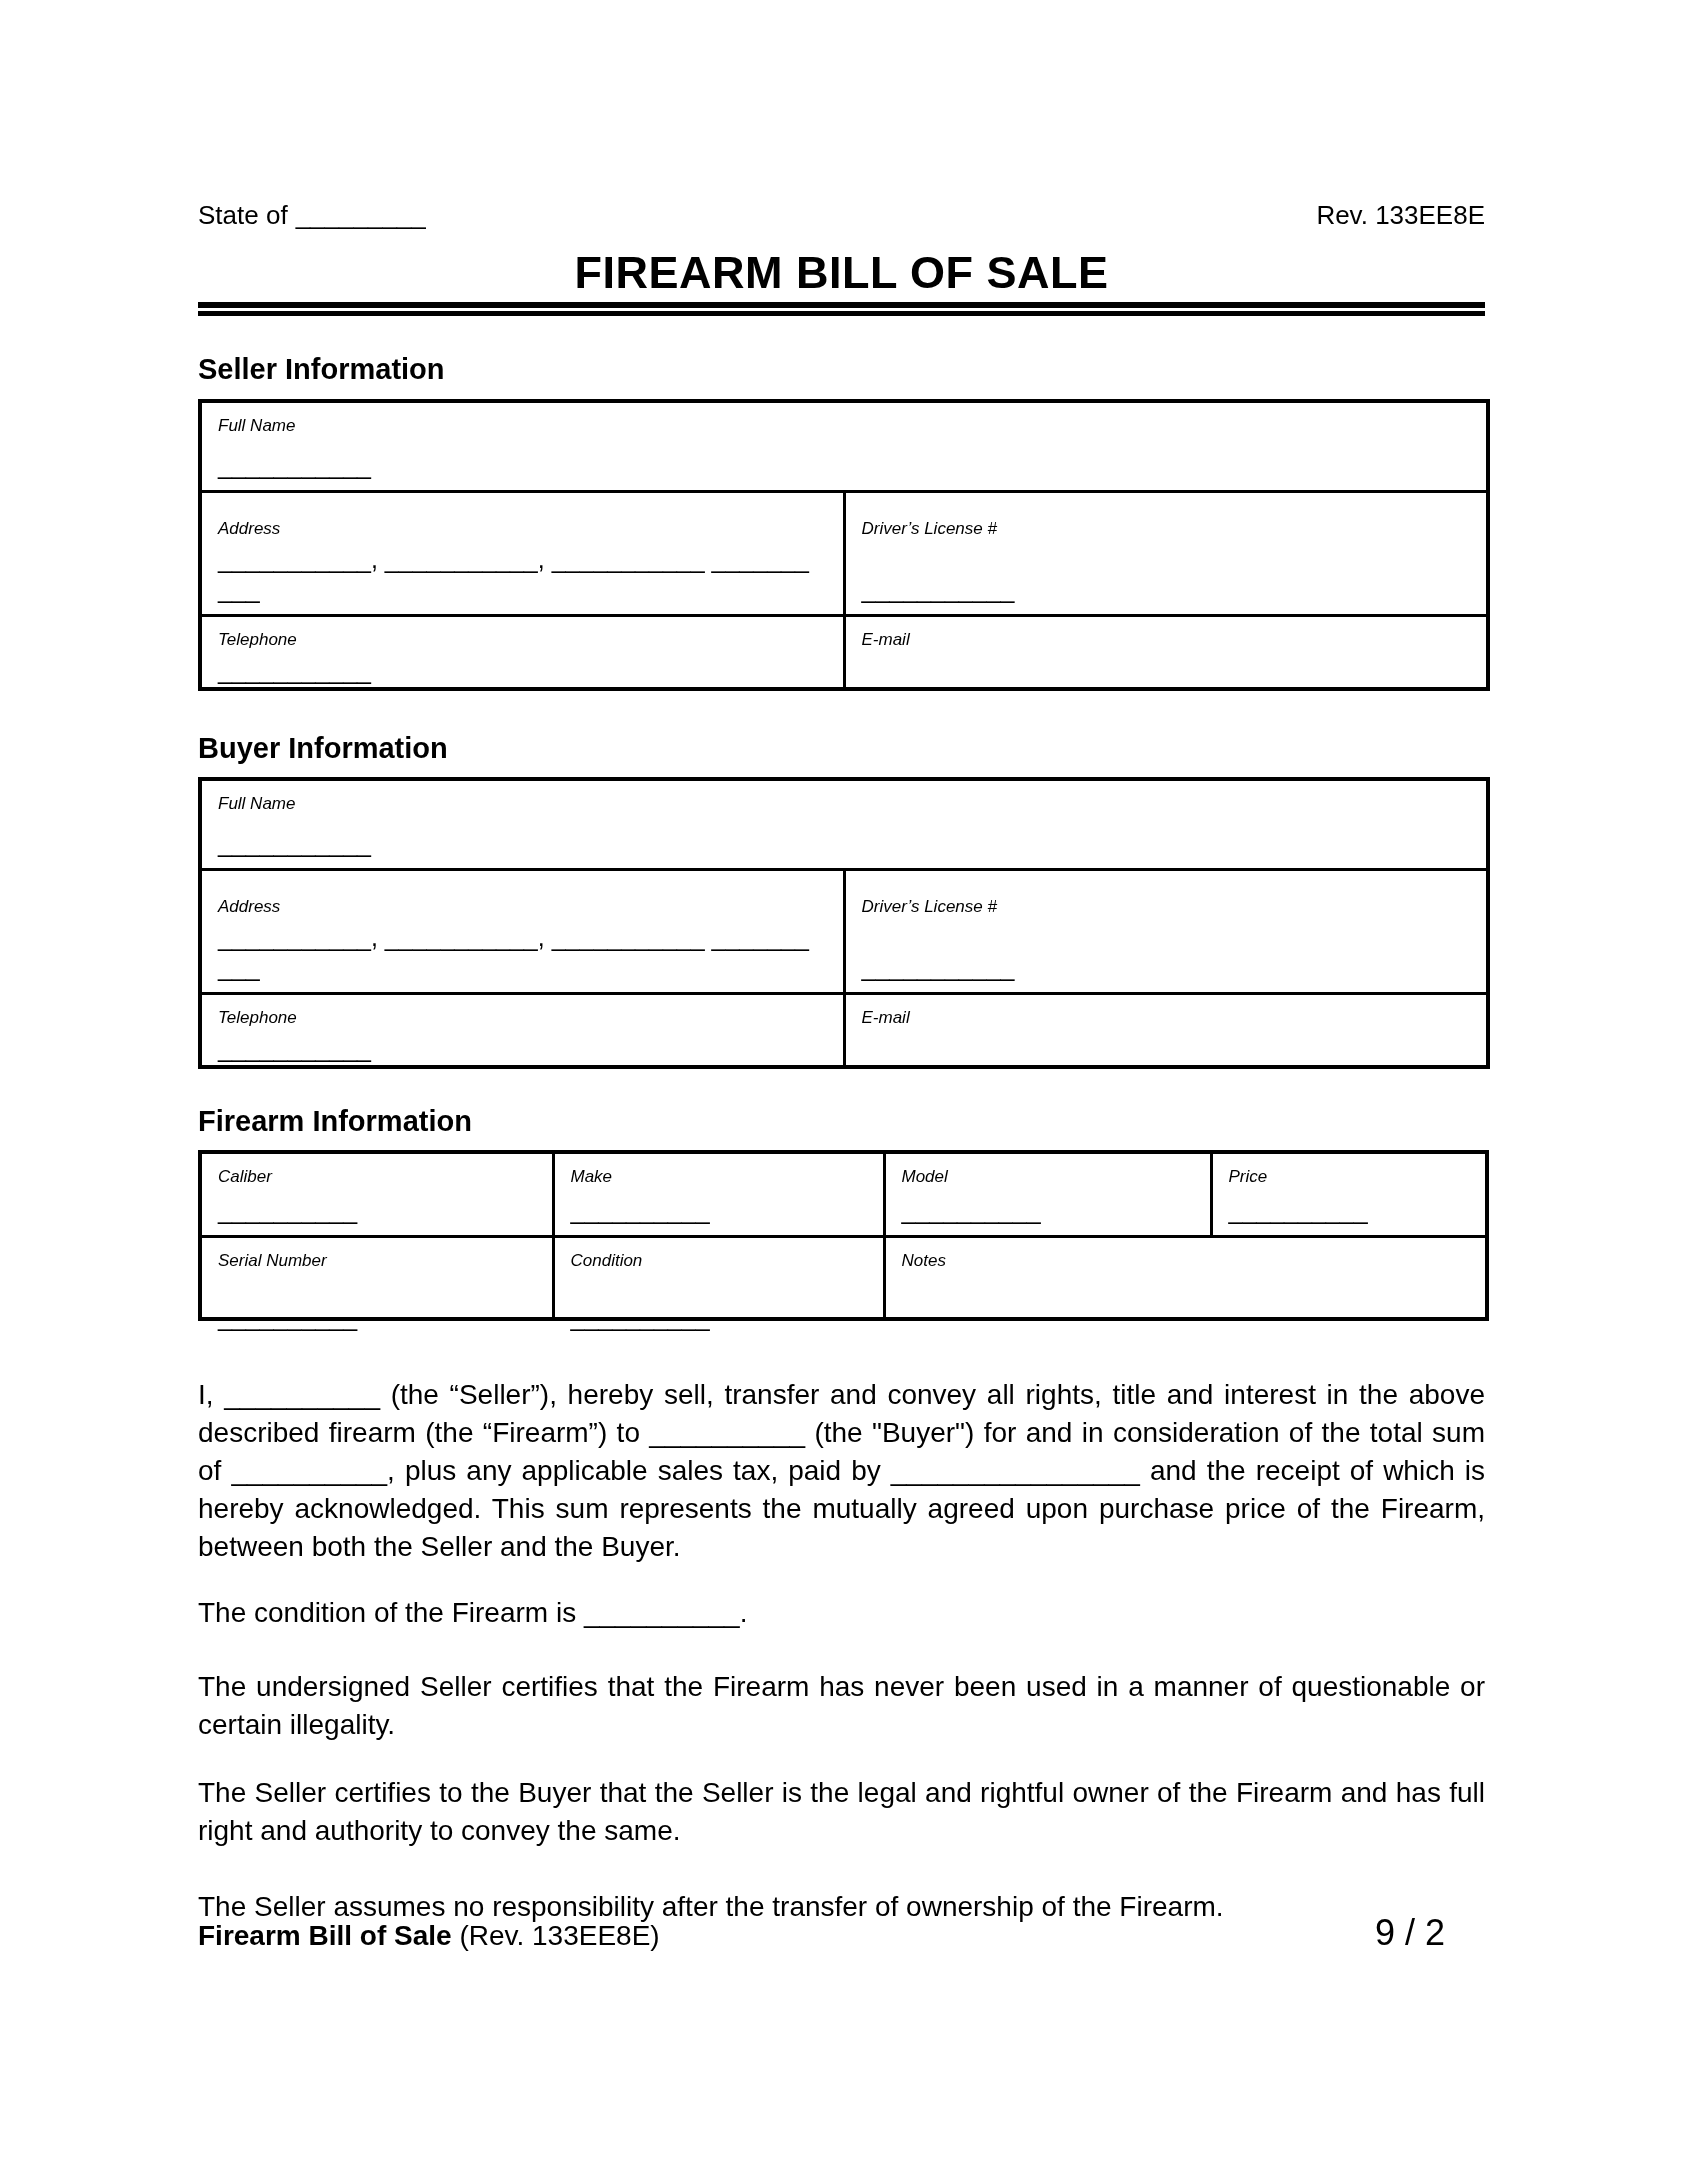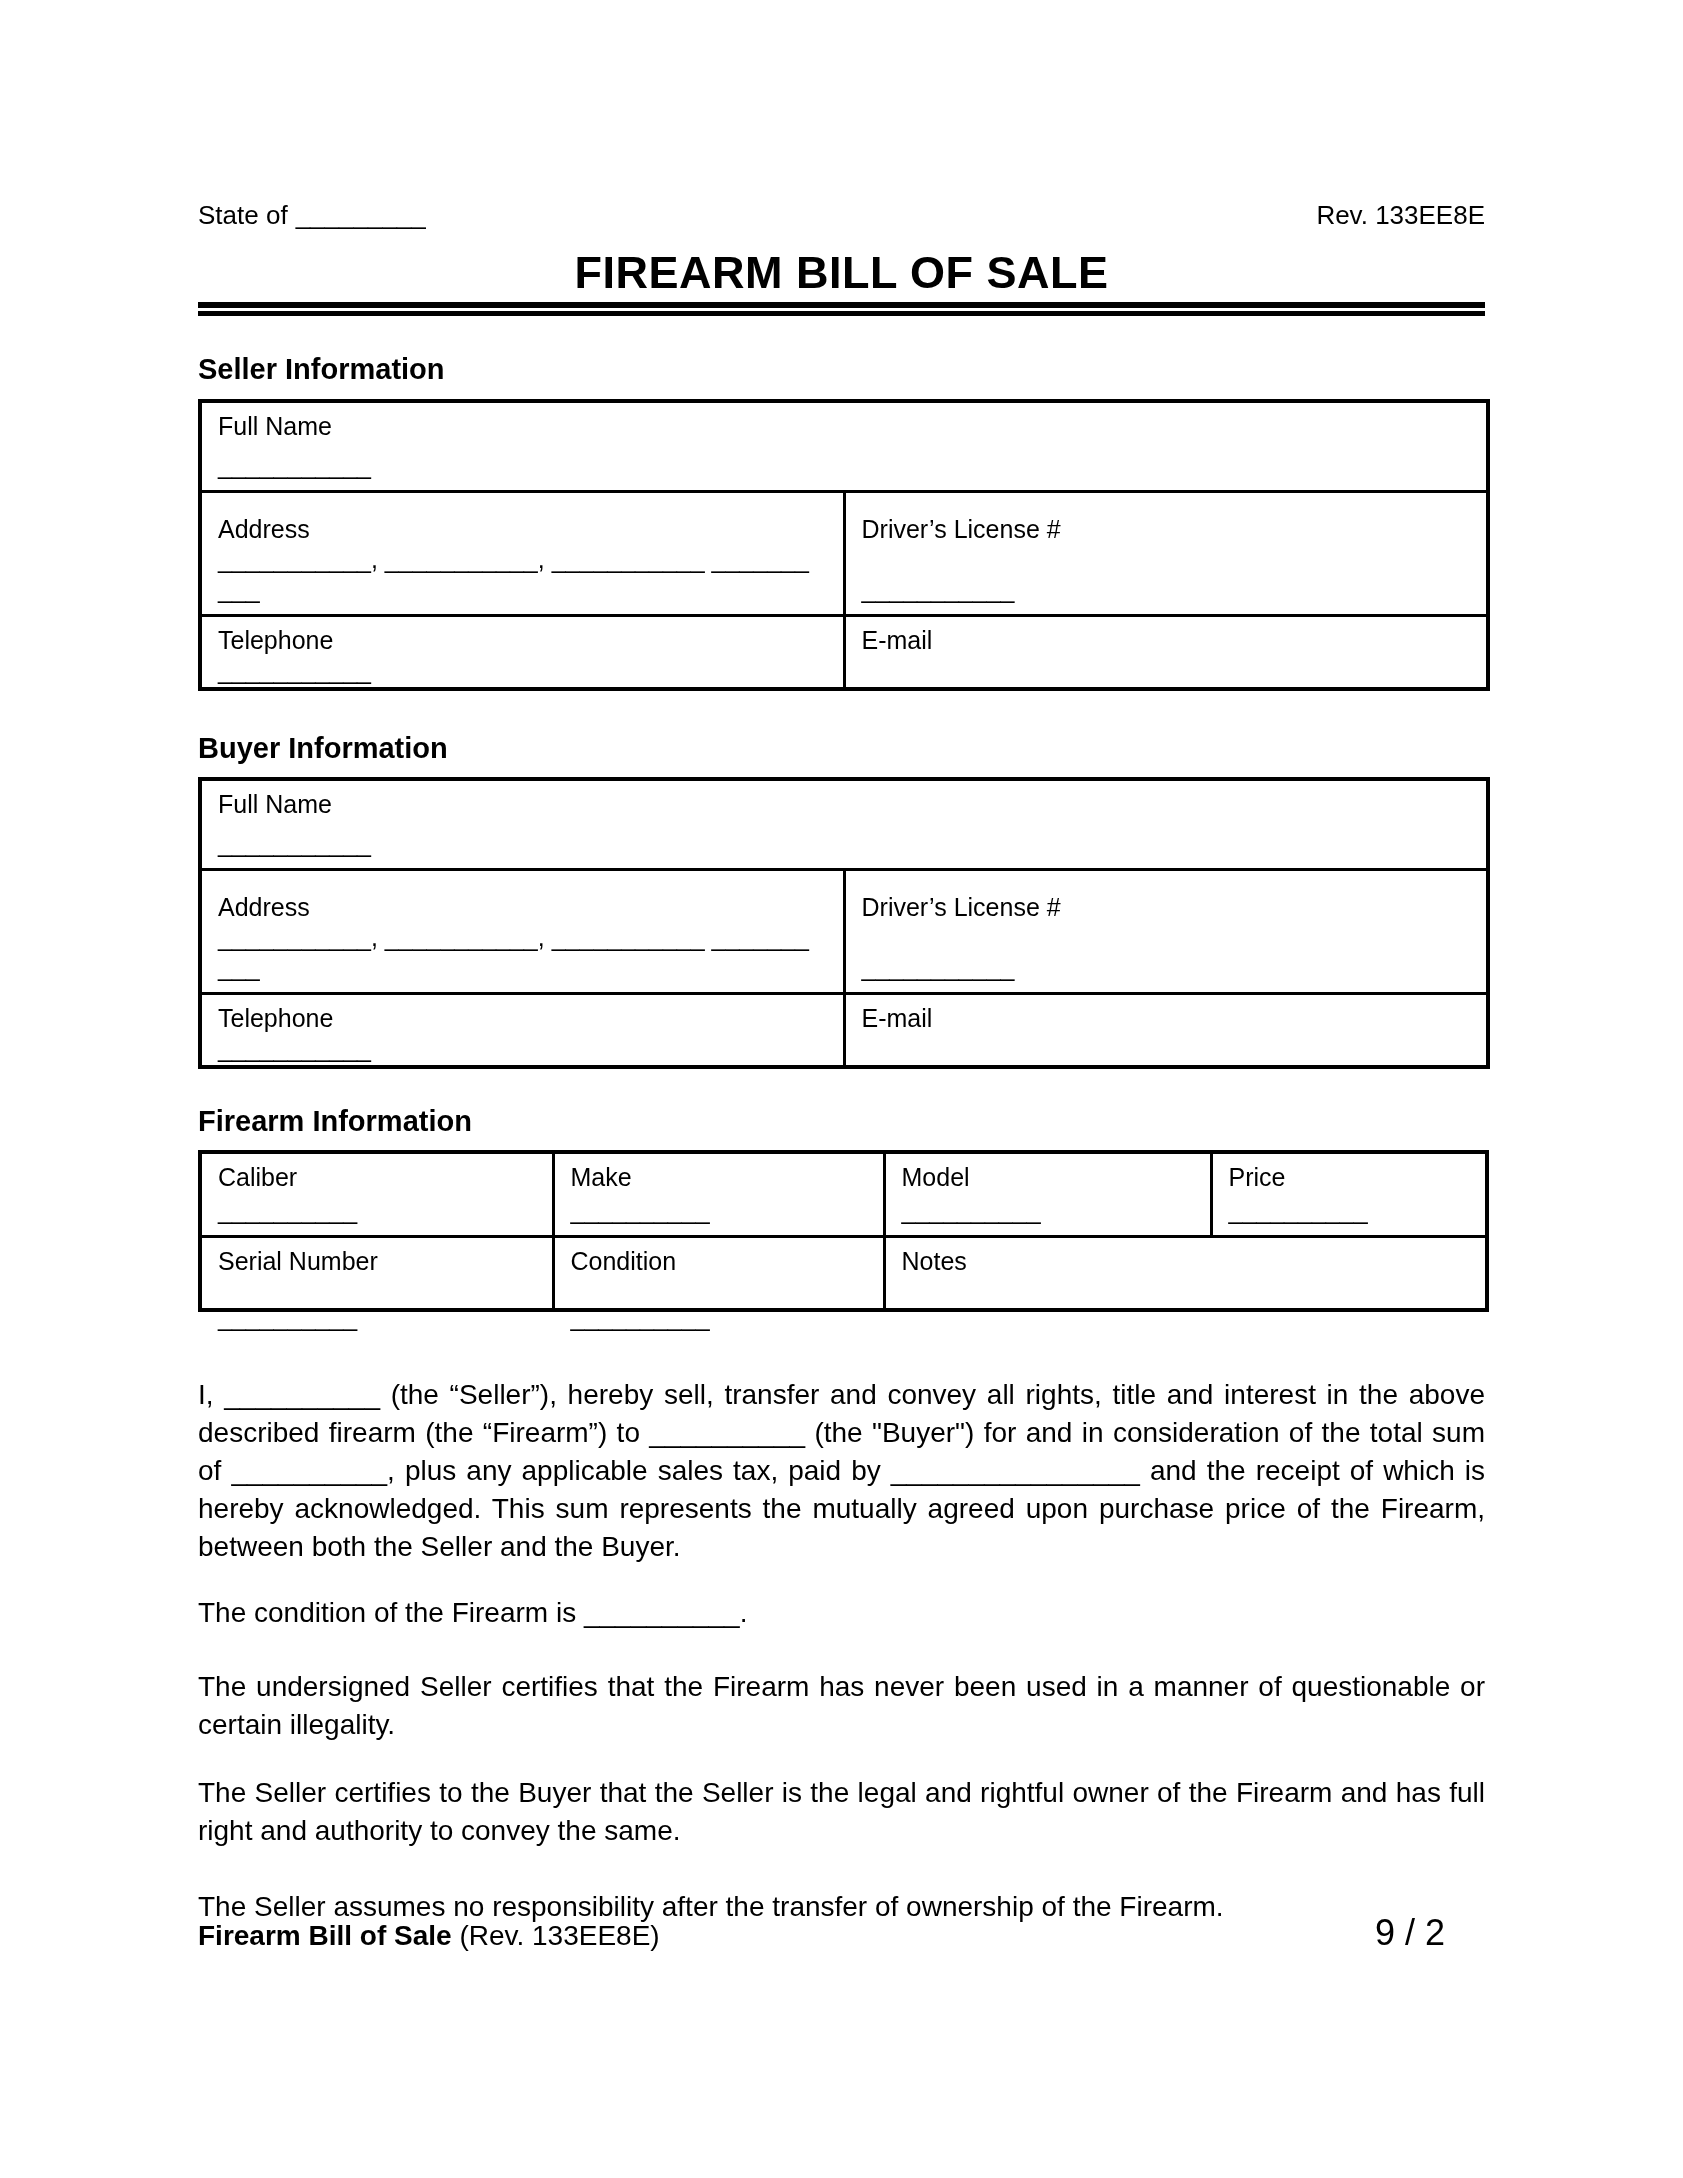--- a/index.html
+++ b/index.html
@@ -28,27 +28,27 @@
   
   table.info { border-collapse:collapse; table-layout:fixed; width:1287px; }
   table.info td { border:3px solid #000; vertical-align:top; padding:0; }
   table.info { border:4px solid #000; }
   .t-seller  { top:399px; }
   .t-buyer   { top:777px; }
   .t-firearm { top:1150px; }
 
   .cell { box-sizing:border-box; display:flex; flex-direction:column;
           justify-content:space-between; padding:8px 14px 10px 16px; }
-  .cell .lbl { font-size:25px; line-height:30px; }
+  .cell .lbl { font-size:17px; line-height:30px;font-style:italic; }
   .cell .blank, .cell .blank2 { font-size:25px; line-height:30px; }
   .h-a { height:87px; }   
   .h-b { height:108px;margin-top:13px; }  
   .h-c { height:70px; }
   .h-f1 { height:81px; }  
-  .h-f2 { height:70px;gap:26px; }
+  .h-f2 { height:79px;gap:26px; }
 
   
   .para { font-size:28px; line-height:38px; text-align:justify; }
   .p1 { top:1376px; }
   .p2 { top:1594px; text-align:left; }
   .p3 { top:1668px; }
   .p4 { top:1774px; }
   .p5 { top:1888px; text-align:left; }
 
   

